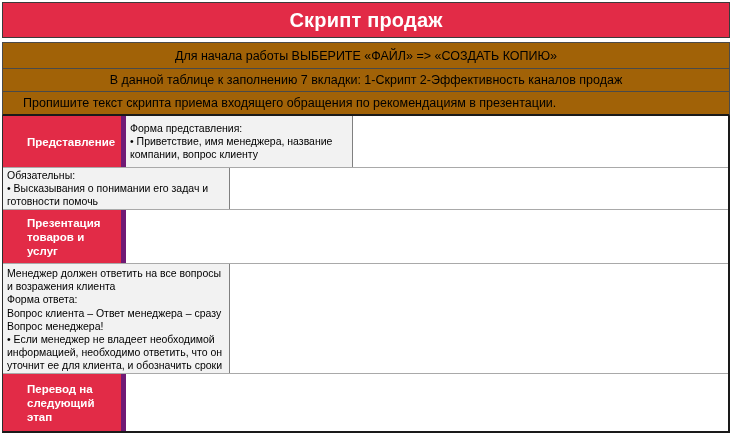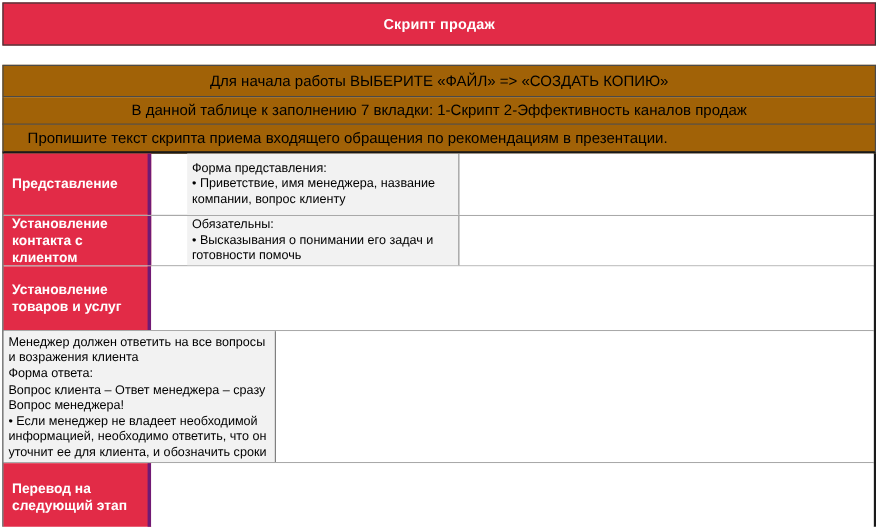--- a/index.html
+++ b/index.html
@@ -20,25 +20,25 @@
     height: 439px;
     box-sizing: border-box;
     background: #ffffff;
   }
 
   
   .banner {
     box-sizing: border-box;
     width: 728px;
     height: 36px;
-    margin: 2px 0 16px 2px;
+    margin: 2px 0 4px 2px;
     background: #e22b47;
     border: 1px solid #3a3a3a;
     color: #ffffff;
-    font-size: 12px;
+    font-size: 20px;
     font-weight: bold;
     display: flex;
     align-items: center;
     justify-content: center;
     letter-spacing: 0.2px;
   }
 
   
   .instr {
     box-sizing: border-box;
@@ -82,43 +82,43 @@
 
   .cell-label {
     box-sizing: border-box;
     width: 123px;
     flex: 0 0 123px;
     background: #e22b47;
     color: #ffffff;
     font-size: 11.5px;
     font-weight: bold;
     line-height: 14px;
-    padding: 3px 5px 3px 7px;
+    padding: 3px 5px 3px 24px;
     display: flex;
     flex-direction: column;
     justify-content: center;
-    border-right: 3px solid #701a75;
+    border-right: 5px solid #701a75;
   }
 
   .cell-body {
     box-sizing: border-box;
     width: 227px;
     flex: 0 0 227px;
     background: #f2f2f2;
     color: #000000;
     font-size: 10.5px;
     line-height: 13.2px;
     padding: 3px 4px 3px 4px;
     border-right: 1px solid #808080;
     white-space: pre-line;
     display: flex;
     flex-direction: column;
     justify-content: flex-start;
   }
-  .trow.vcenter .cell-body { justify-content: center; margin-left: 30px; }
+  .trow.vcenter .cell-body { justify-content: center; }
 
   .cell-blank {
     box-sizing: border-box;
     flex: 1 1 auto;
     background: #ffffff;
   }
 
   
   .h1 { height: 52px; }
   .h2 { height: 42px; }
@@ -142,28 +142,27 @@
   <div class="table-wrap">
 
     <div class="trow h1 vcenter">
       <div class="cell-label">Представление</div>
       <div class="cell-body">Форма представления:
 • Приветствие, имя менеджера, название компании, вопрос клиенту</div>
       <div class="cell-blank"></div>
     </div>
 
     <div class="trow h2 vcenter">
-      <div class="cell-label">Установление контакта с клиентом</div>
       <div class="cell-body">Обязательны:
 • Высказывания о понимании его задач и готовности помочь</div>
       <div class="cell-blank"></div>
     </div>
 
     <div class="trow h3 vcenter">
-      <div class="cell-label">Установление товаров и услуг</div>
+      <div class="cell-label">Презентация товаров и услуг</div>
       <div class="cell-blank"></div>
     </div>
 
     <div class="trow h4">
       <div class="cell-body">Менеджер должен ответить на все вопросы и возражения клиента
 Форма ответа:
 Вопрос клиента – Ответ менеджера – сразу Вопрос менеджера!
 • Если менеджер не владеет необходимой информацией, необходимо ответить, что он уточнит ее для клиента, и обозначить сроки ее предоставления</div>
       <div class="cell-blank"></div>
     </div>

